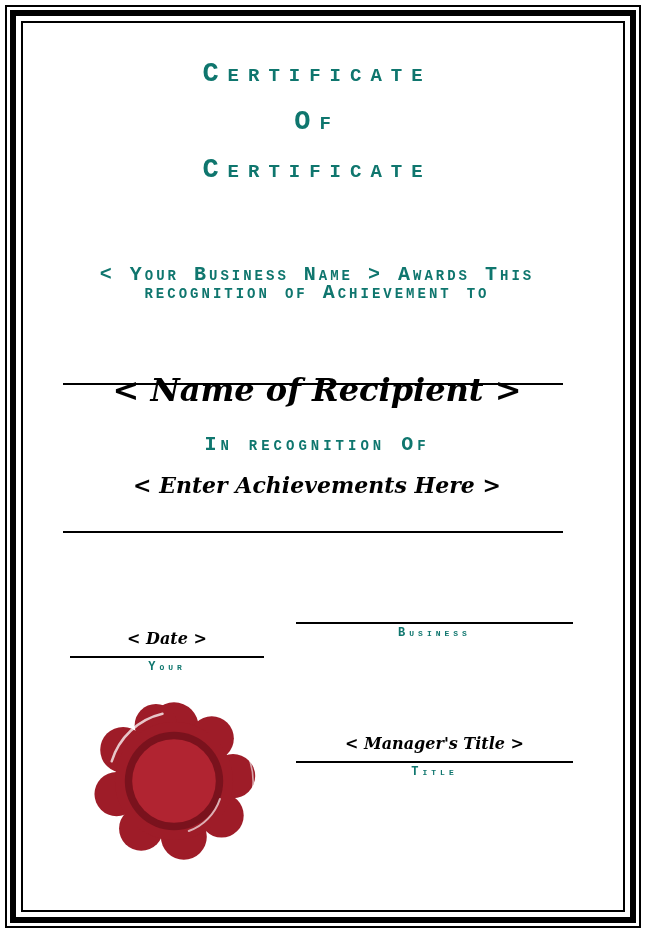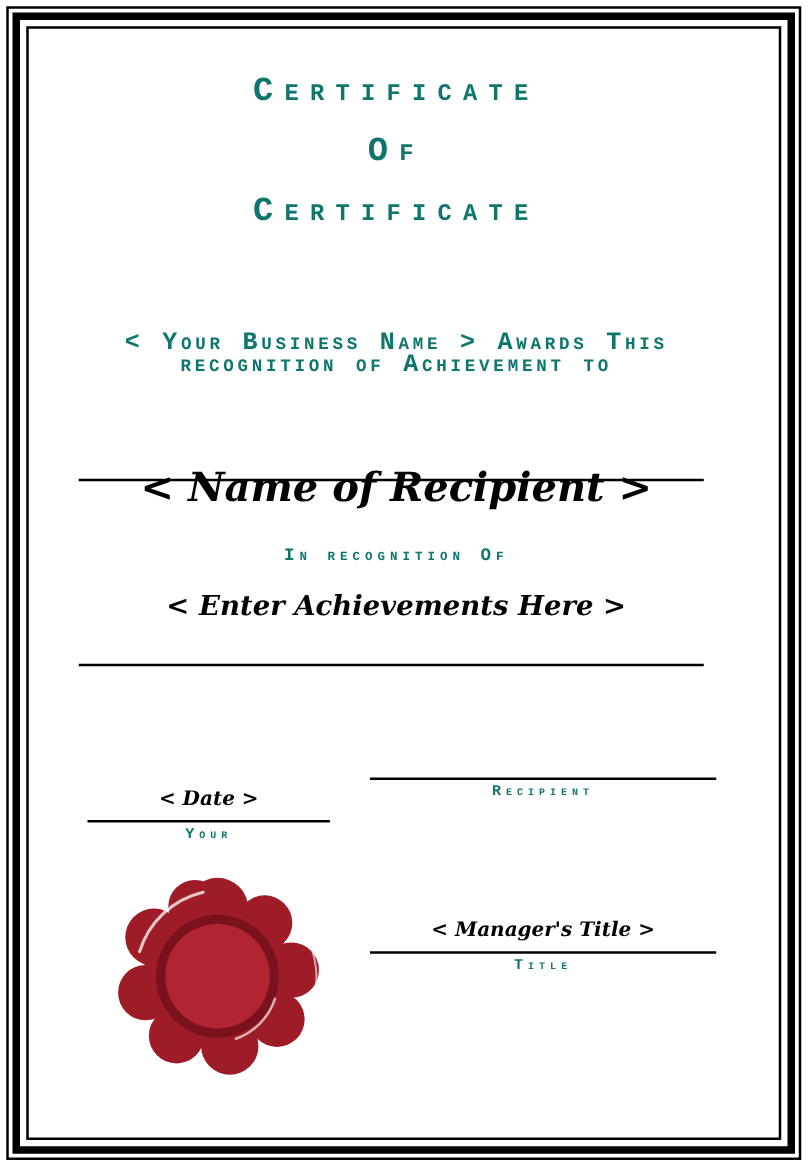--- a/index.html
+++ b/index.html
@@ -39,21 +39,21 @@
   .t3 { top: 155px; }
 
   .intro { top: 266px; font-size: 20px; letter-spacing: 3px; line-height: 18px; }
 
   .recipient { top: 338px; font-size: 32px; line-height: 32px; margin-top: 36px; }
 
   .rule { position: absolute; left: 63px; width: 500px; border-top: 2px solid #000; }
   .rule-recipient { top: 383px; }
   .rule-achievements { top: 531px; }
 
-  .recognition { top: 434px; font-size: 14px; letter-spacing: 4px; line-height: 22px; }
+  .recognition { top: 434px; font-size: 20px; letter-spacing: 4px; line-height: 22px; }
 
   .achievements { top: 472px; font-size: 22px; line-height: 26px; }
 
   .sign-block { position: absolute; text-align: center; }
   .sign-block .script { font-size: 16px; line-height: 34px; display: block; }
   .sign-block .sign-line { border-top: 2px solid #000; margin: 0; }
   .sign-block .sign-label {
     display: block; padding-top: 3px;
     font-size: 12px; letter-spacing: 4px; line-height: 13px;
   }
@@ -90,21 +90,21 @@
   <div class="rule rule-achievements"></div>
 
   <div class="sign-block date-block">
     <span class="script">&lt; Date &gt;</span>
     <div class="sign-line"></div>
     <span class="smallcaps sign-label">Your</span>
   </div>
 
   <div class="sign-block sig-block">
     <div class="sign-line"></div>
-    <span class="smallcaps sign-label">Recipient</span>
+    <span class="smallcaps sign-label">Business</span>
   </div>
 
   <div class="sign-block mtitle-block">
     <span class="script">&lt; Manager's Title &gt;</span>
     <div class="sign-line"></div>
     <span class="smallcaps sign-label">Title</span>
   </div>
 
   <div class="seal">
     <svg viewBox="0 0 200 204" width="164" height="170" aria-hidden="true">

